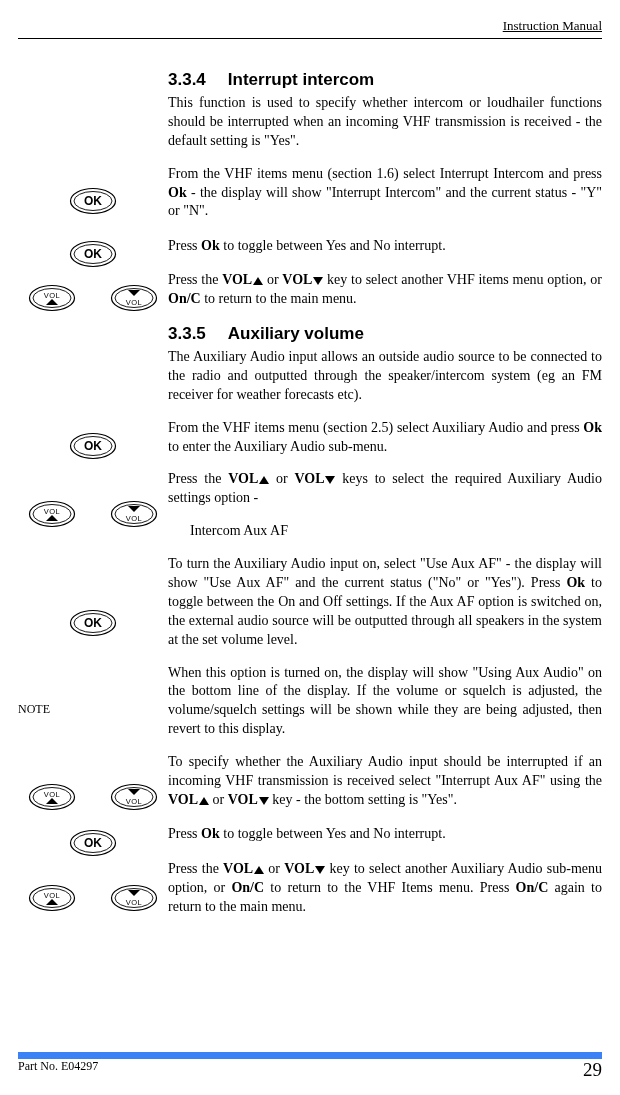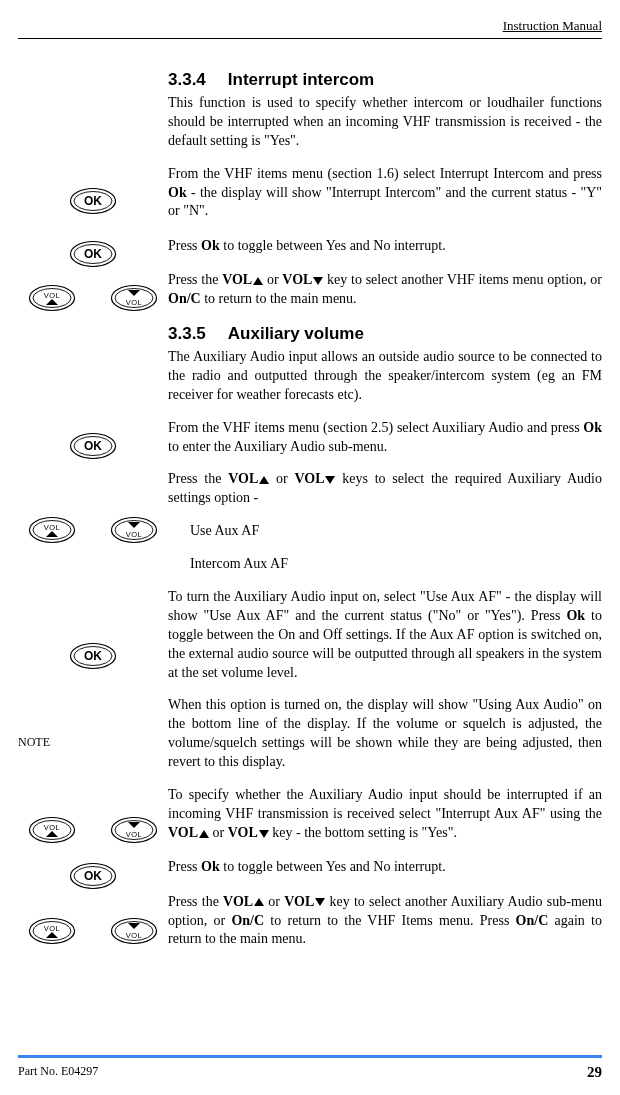--- a/index.html
+++ b/index.html
@@ -82,27 +82,26 @@
     vertical-align: middle;
     margin-left: 1px;
   }
   .triangle-up { border-bottom: 8px solid #000; }
   .triangle-down { border-top: 8px solid #000; }
   .footer {
     position: absolute;
     bottom: 14px;
     left: 18px;
     right: 18px;
-    border-top: 3px solid #3b82f6;
-    padding-top: 6px;
+    border-top: 7px solid #3b82f6;
     display: flex;
     justify-content: space-between;
     font-size: 12px;
   }
-  .footer .pg { font-size: 15px; font-weight: bold; }
+  .footer .pg { font-size: 19px; }
 </style>
 </head>
 <body>
 
 <svg width="0" height="0" style="position:absolute">
   <defs>
     <g id="ok-shape">
       <ellipse cx="24" cy="14" rx="22.5" ry="12.5" fill="#fff" stroke="#000" stroke-width="1.2"></ellipse>
       <ellipse cx="24" cy="14" rx="19" ry="9.5" fill="none" stroke="#000" stroke-width="0.9"></ellipse>
       <text x="24" y="18" text-anchor="middle" font-family="Arial" font-weight="bold" font-size="12">OK</text>
@@ -215,21 +214,20 @@
           </div>
         <div class="btn-vol">
             <svg viewBox="0 0 48 28">
               <use href="#vol-down-shape"></use>
             </svg>
           </div>
       </div>
     </div>
     <div class="right-col">
       <div class="para"><span>Press the </span><b>VOL</b><span class="triangle-up"></span><span> or </span><b>VOL</b><span class="triangle-down"></span><span> keys to select the required Auxiliary Audio settings option -</span></div>
-      <div class="para indent">Use Aux AF</div>
       <div class="para indent">Intercom Aux AF</div>
     </div>
   </div>
 
   <div class="row">
     <div class="left-col" style="padding-top:28px">
       <div class="btn-ok">
           <svg viewBox="0 0 48 28">
             <use href="#ok-shape"></use>
           </svg>

